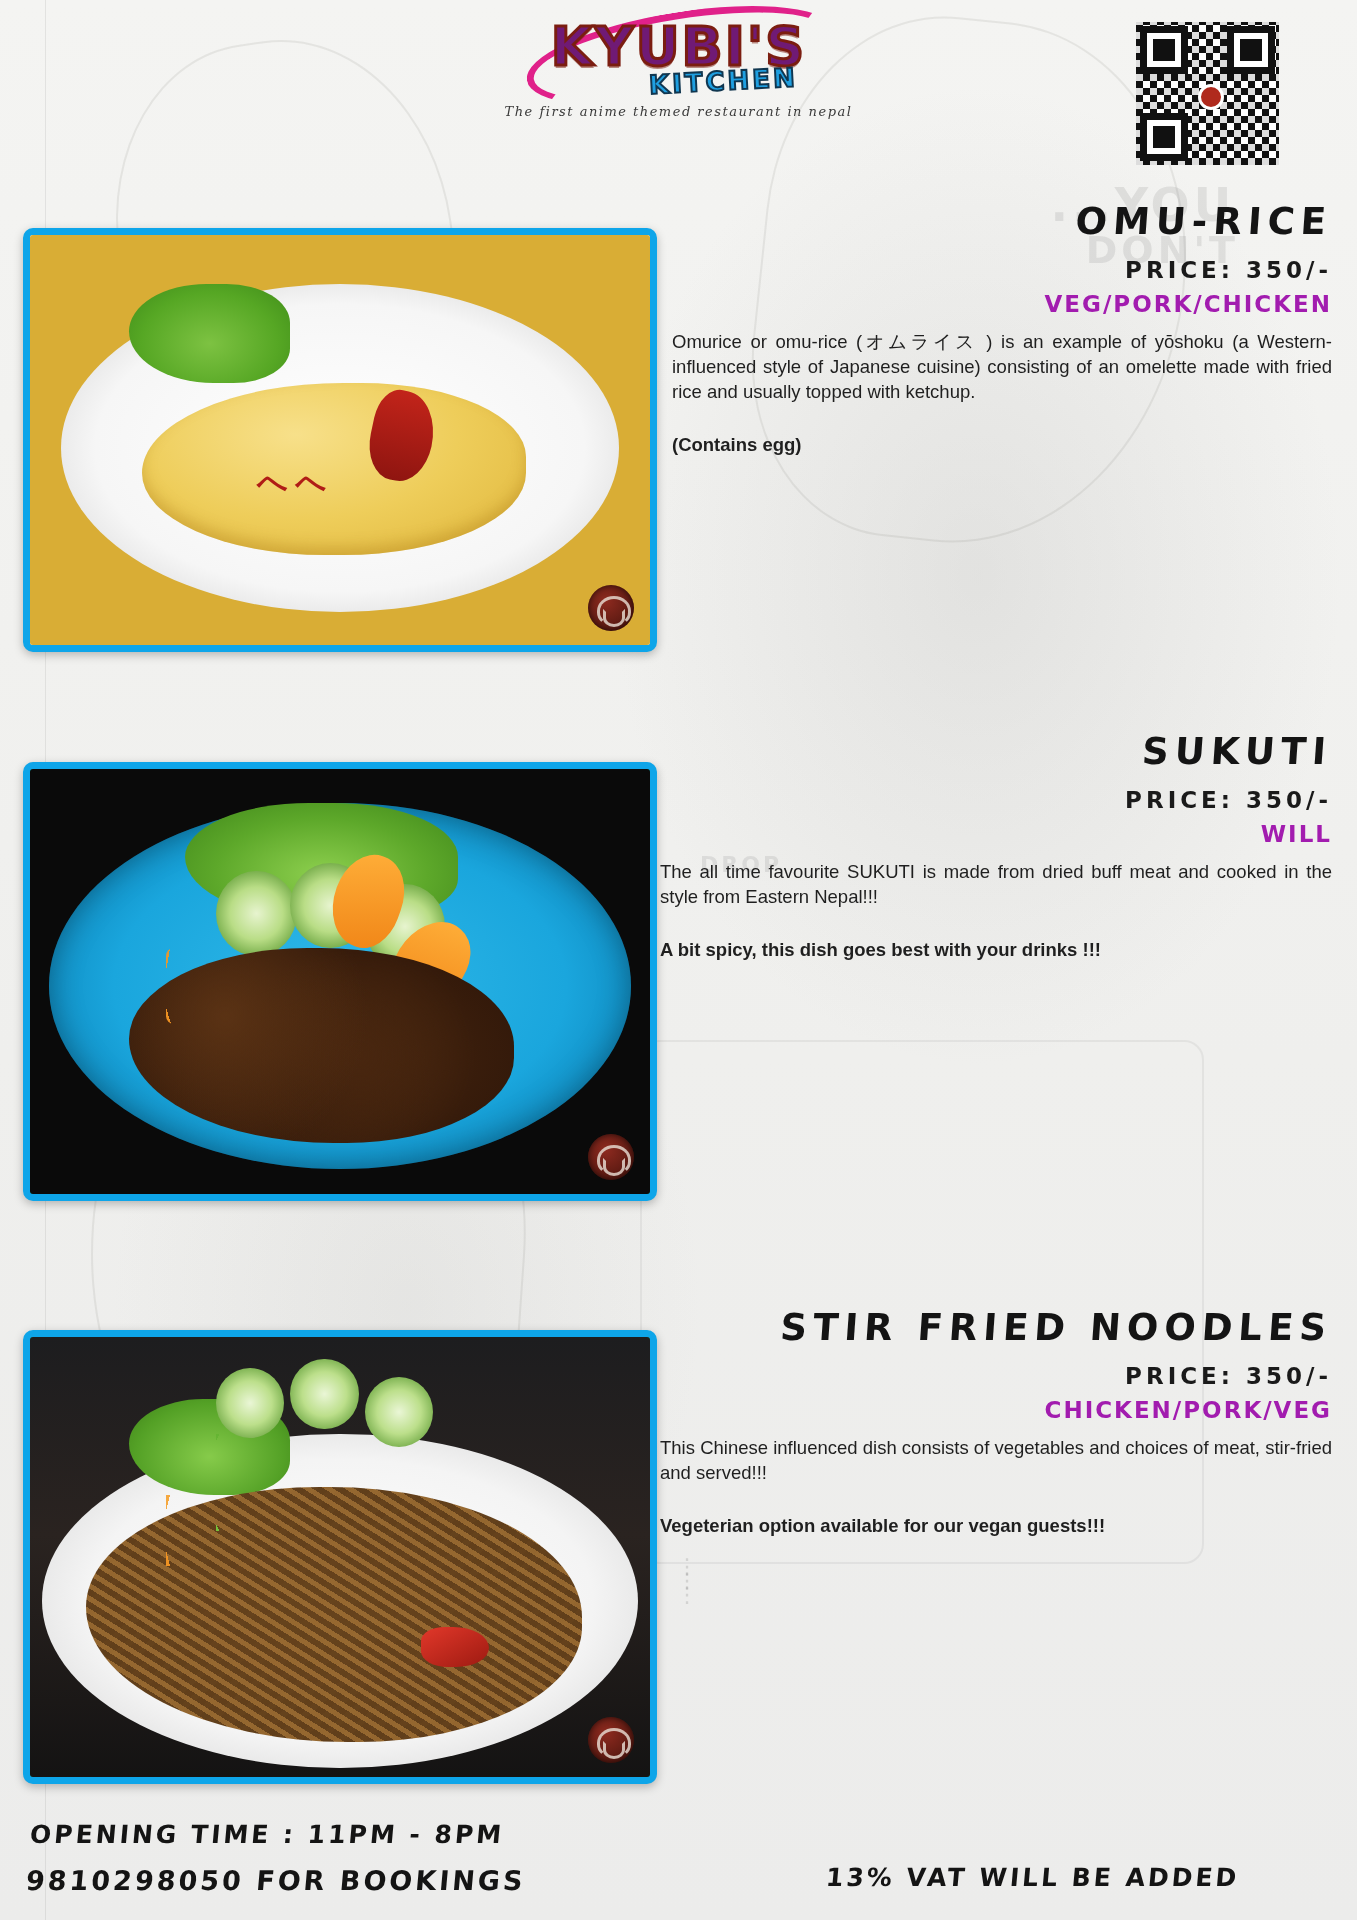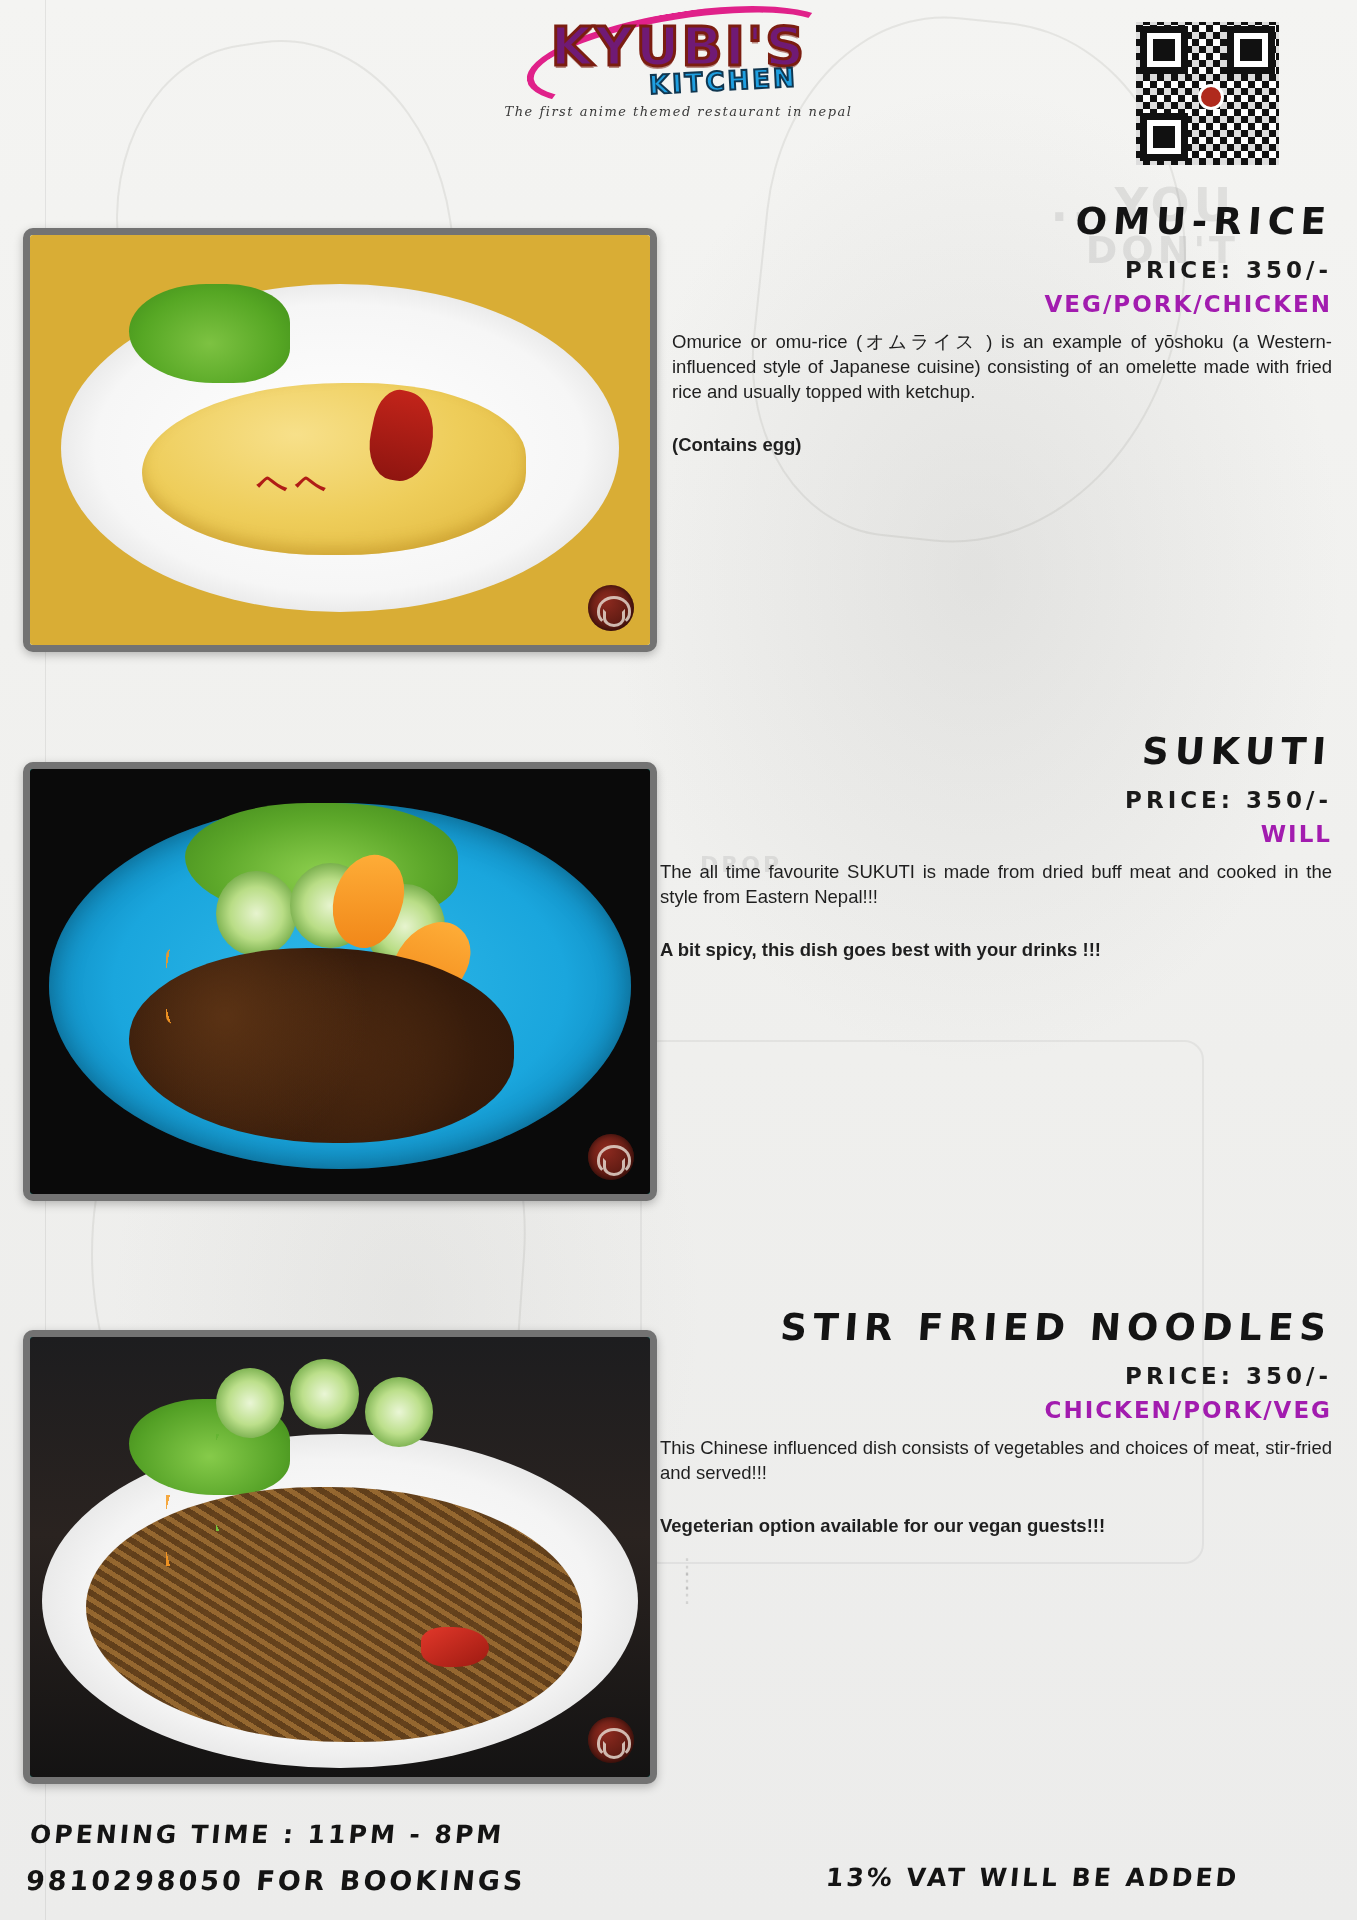--- a/index.html
+++ b/index.html
@@ -189,21 +189,21 @@
     border: 3px solid #fff;
   }
 
   
   .item {
     position: absolute;
     z-index: 3;
   }
   .photo-frame {
     position: absolute;
-    border: 7px solid #737373;
+    border: 7px solid #0ea5e9;
     border-radius: 10px;
     overflow: hidden;
     box-shadow: 0 3px 10px rgba(0,0,0,0.25);
     background: #14b8a6;
   }
   .photo {
     position: absolute;
     inset: 0;
   }
   .stamp {

